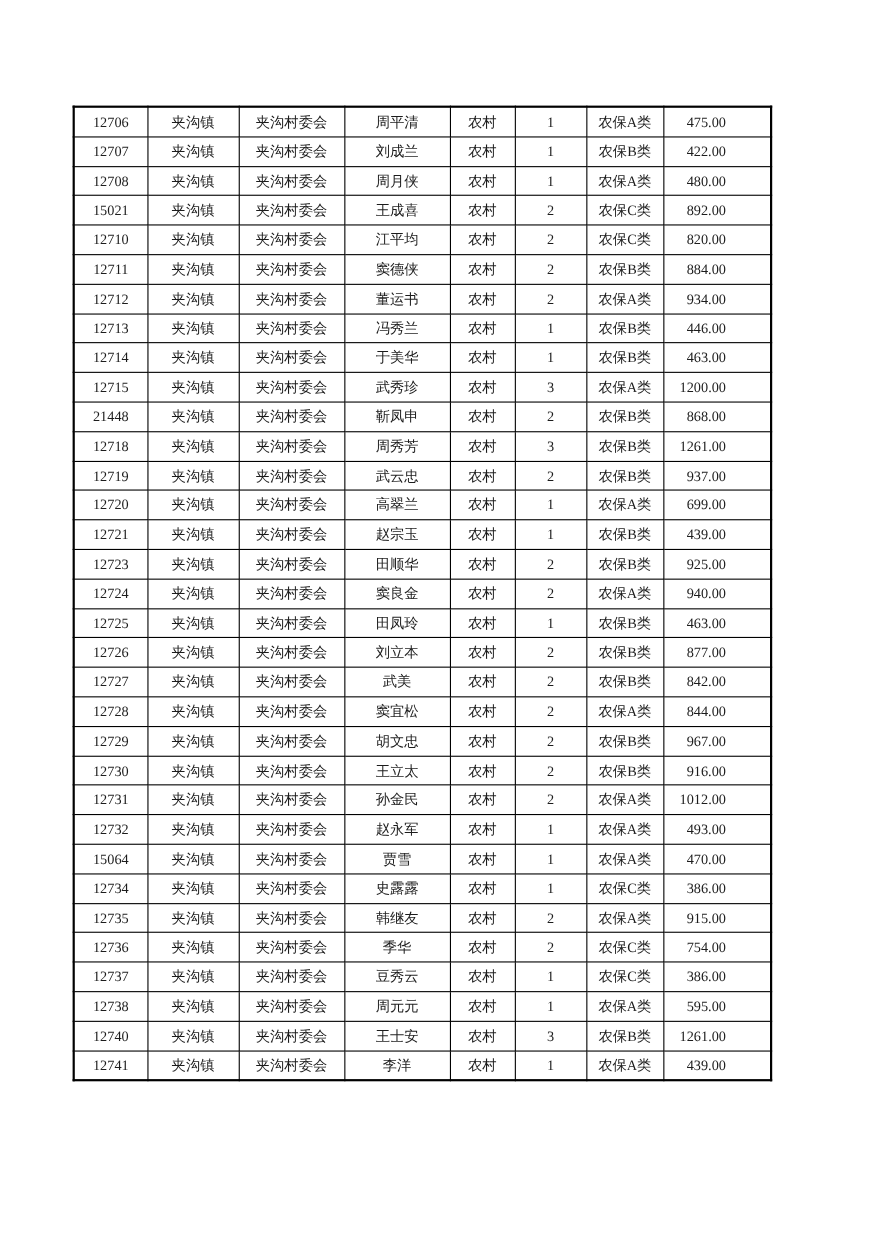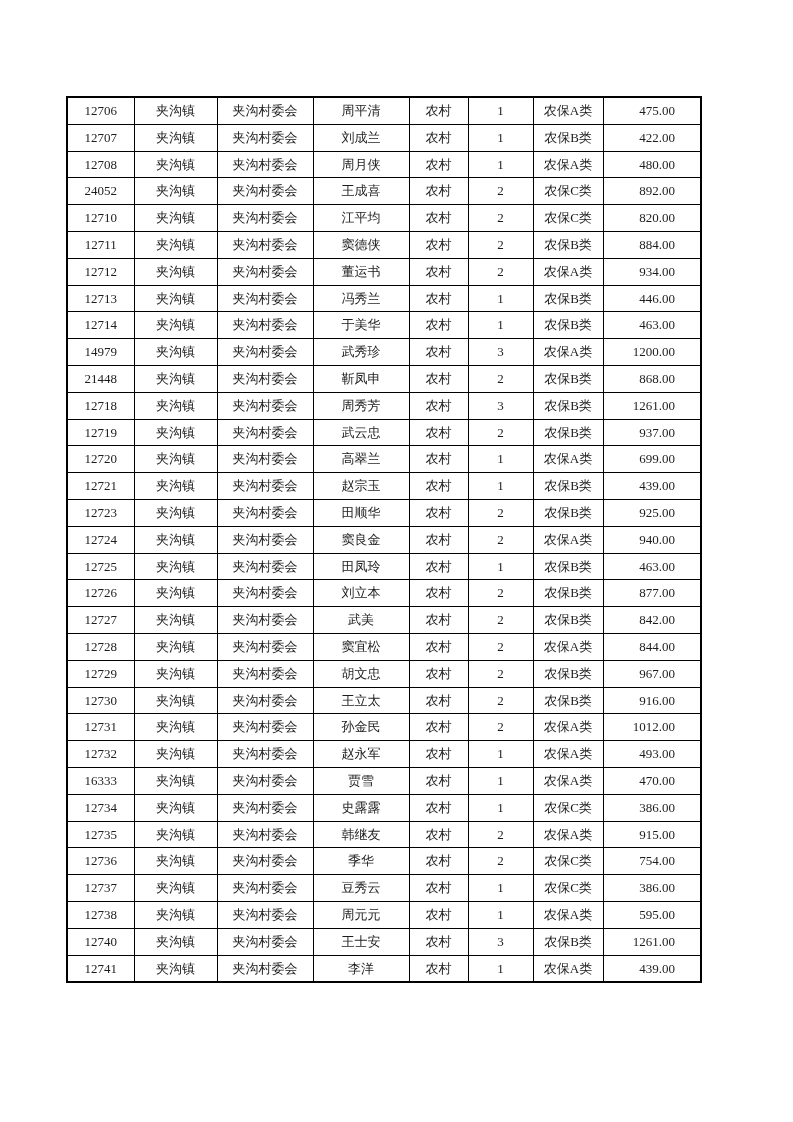--- a/index.html
+++ b/index.html
@@ -31,21 +31,21 @@
     padding: 0;
     font-size: 13px;
     line-height: 25.8px;
     text-align: center;
     vertical-align: middle;
     white-space: nowrap;
     overflow: hidden;
   }
   table.records td.align-right {
     text-align: right;
-    padding-right: 25px;
+    padding-right: 40px;
   }
 </style>
 </head>
 <body>
 
 <div class="page">
   <table class="records">
     <colgroup>
         <col style="width: 67px;">
         <col style="width: 83px;">
@@ -81,21 +81,21 @@
           <td>12708</td>
           <td>夹沟镇</td>
           <td>夹沟村委会</td>
           <td>周月侠</td>
           <td>农村</td>
           <td>1</td>
           <td>农保A类</td>
           <td class="align-right">480.00</td>
         </tr>
         <tr>
-          <td>24052</td>
+          <td>15021</td>
           <td>夹沟镇</td>
           <td>夹沟村委会</td>
           <td>王成喜</td>
           <td>农村</td>
           <td>2</td>
           <td>农保C类</td>
           <td class="align-right">892.00</td>
         </tr>
         <tr>
           <td>12710</td>
@@ -141,21 +141,21 @@
           <td>12714</td>
           <td>夹沟镇</td>
           <td>夹沟村委会</td>
           <td>于美华</td>
           <td>农村</td>
           <td>1</td>
           <td>农保B类</td>
           <td class="align-right">463.00</td>
         </tr>
         <tr>
-          <td>14979</td>
+          <td>12715</td>
           <td>夹沟镇</td>
           <td>夹沟村委会</td>
           <td>武秀珍</td>
           <td>农村</td>
           <td>3</td>
           <td>农保A类</td>
           <td class="align-right">1200.00</td>
         </tr>
         <tr>
           <td>21448</td>
@@ -301,21 +301,21 @@
           <td>12732</td>
           <td>夹沟镇</td>
           <td>夹沟村委会</td>
           <td>赵永军</td>
           <td>农村</td>
           <td>1</td>
           <td>农保A类</td>
           <td class="align-right">493.00</td>
         </tr>
         <tr>
-          <td>16333</td>
+          <td>15064</td>
           <td>夹沟镇</td>
           <td>夹沟村委会</td>
           <td>贾雪</td>
           <td>农村</td>
           <td>1</td>
           <td>农保A类</td>
           <td class="align-right">470.00</td>
         </tr>
         <tr>
           <td>12734</td>

